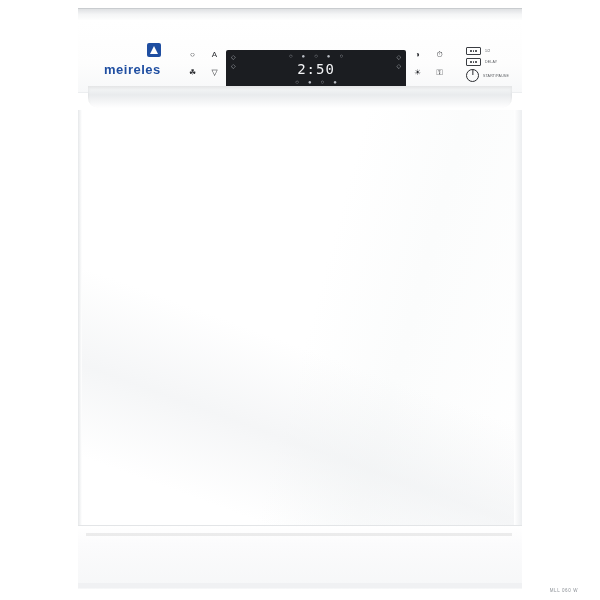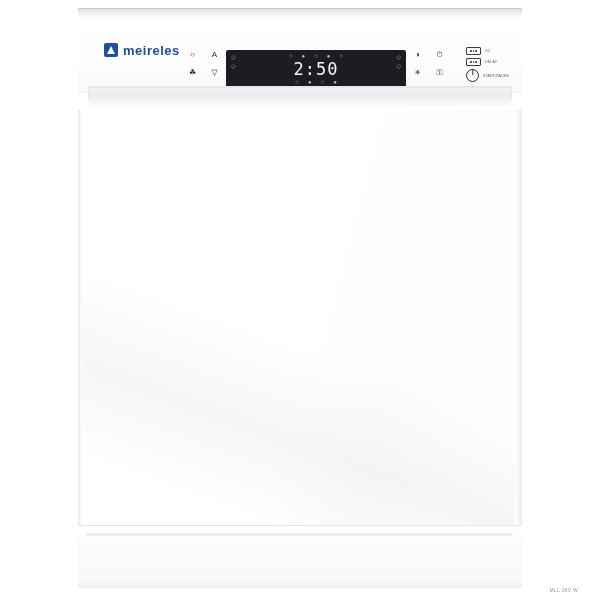--- a/index.html
+++ b/index.html
@@ -51,22 +51,23 @@
     height: 72px;
     background: linear-gradient(180deg,#ffffff 0%,#fdfdfd 60%,#f7f8f9 100%);
     border-bottom: 1px solid #eceef0;
   }
 
   .brand {
     position: absolute;
     left: 26px;
     top: 23px;
     display: flex;
-    align-items: flex-start;
+    align-items: flex-end;
     gap: 5px;
+    flex-direction: column;
   }
   .brand-mark {
     width: 14px;
     height: 14px;
     background: #1f4ea1;
     border-radius: 2px;
     position: relative;
   }
   .brand-mark::after {
     content: "";
@@ -95,21 +96,21 @@
     height: 38px;
     background: #1b1d21;
     border-radius: 2px;
     display: flex;
     align-items: center;
     justify-content: center;
   }
   .display-digits {
     color: #f3f4f6;
     font-family: "DejaVu Sans Mono", monospace;
-    font-size: 17px;
+    font-size: 14px;
     letter-spacing: 1px;
     line-height: 1;
   }
   .cluster-icons-top {
     position: absolute;
     left: 0;
     top: 3px;
     width: 180px;
     display: flex;
     justify-content: center;

